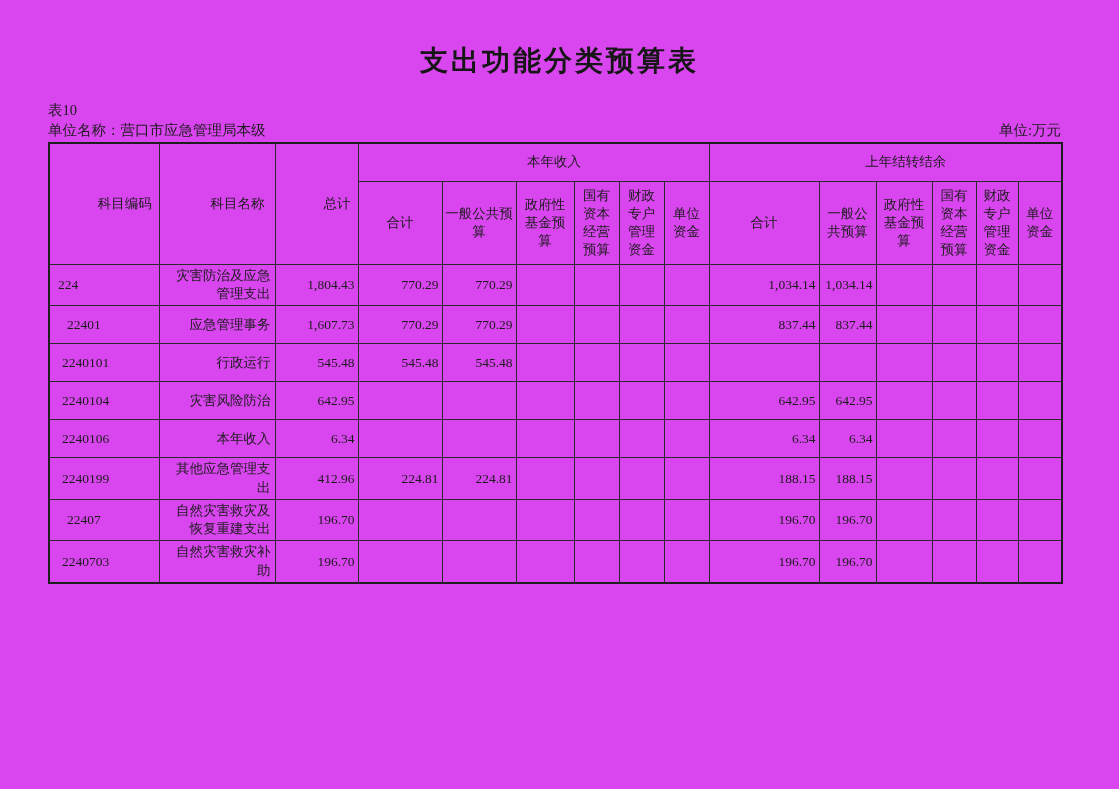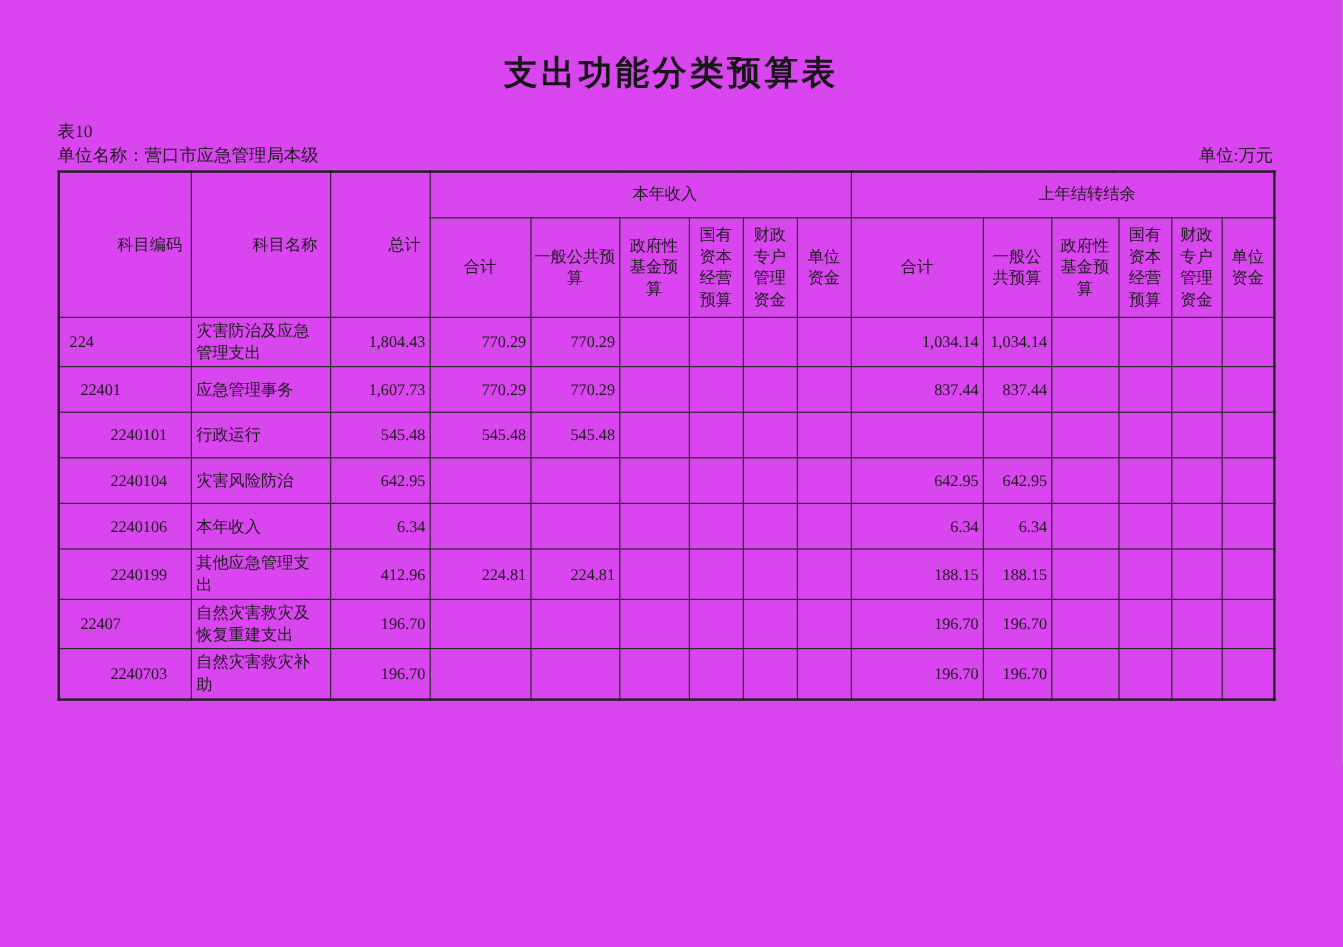--- a/index.html
+++ b/index.html
@@ -63,23 +63,23 @@
   tr.head-group th { height: 35px; padding-left: 43px; }
   tr.head-sub th { height: 80px; }
   tbody td { height: 33px; }
   td.code {
     text-align: left;
     white-space: nowrap;
     font-size: 13.5px;
   }
   td.code.indent0 { padding-left: 8px; }
   td.code.indent1 { padding-left: 17px; }
-  td.code.indent2 { padding-left: 42px; }
+  td.code.indent2 { padding-left: 12px; }
   td.name {
-    text-align: left;
+    text-align: right;
     padding: 2px 4px;
     line-height: 1.35;
     font-family: Liberation Serif, serif;
   }
   td.num {
     text-align: right;
     padding: 0 3px;
     white-space: nowrap;
   }
 </style>

